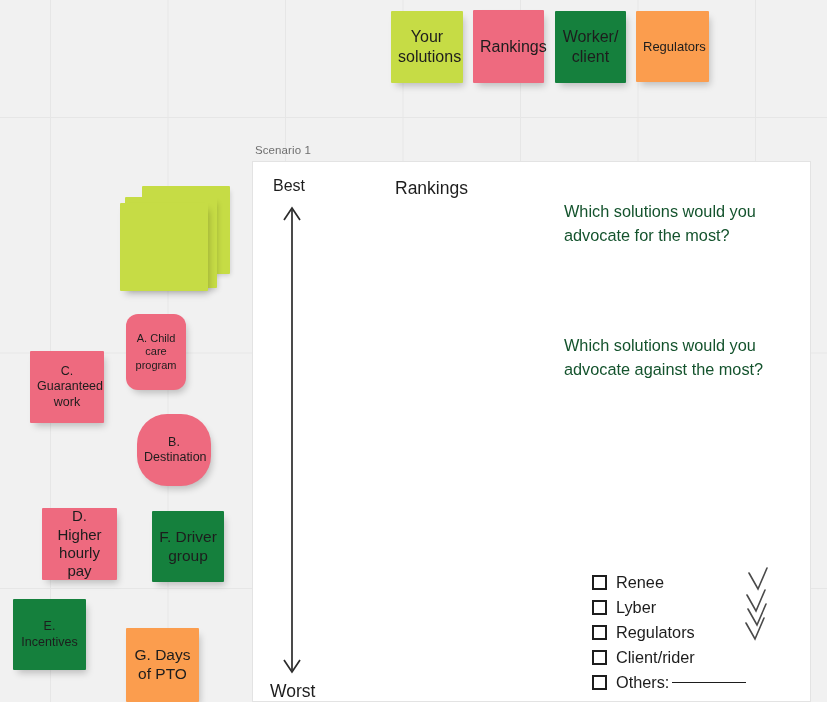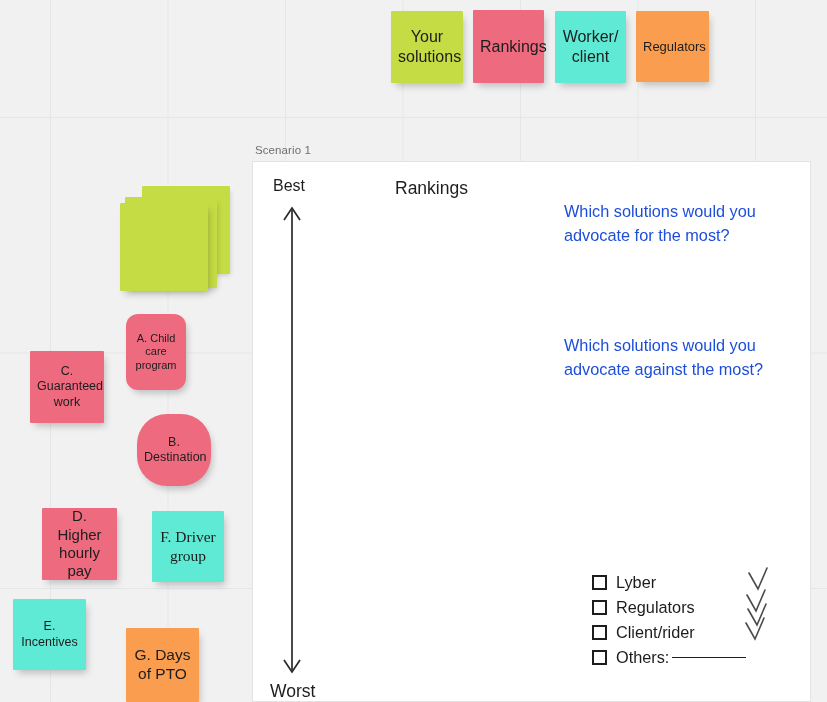--- a/index.html
+++ b/index.html
@@ -32,21 +32,21 @@
     line-height:1.22;
     padding:6px 7px;
     box-shadow:3px 5px 7px -2px rgba(0,0,0,.22);
     border-radius:1px;
     user-select:none;
   }
   .note span{display:block;width:100%;}
 
   .c-green{background:#c6dc45;}
   .c-pink {background:#ee6a7f;}
-  .c-teal {background:#5eead4;}
+  .c-teal {background:#15803d;}
   .c-orange{background:#fb9d4e;}
 
   
   .stack-wrap{position:absolute;}
   .stack-wrap .note{margin:0;}
 
   
   #scenario-label{
     position:absolute;left:255px;top:144px;
     font-size:11.5px;color:#6f6f6f;letter-spacing:.1px;
@@ -64,21 +64,21 @@
   #worst-label{position:absolute;left:17px;top:519px;font-size:17.5px;color:#1d1d1d;text-align:center;}
   #rankings-label{position:absolute;left:142px;top:16px;font-size:17.5px;color:#1d1d1d;}
   #axis-arrow{position:absolute;left:26px;top:42px;}
 
   .question{
     position:absolute;
     left:311px;
     width:228px;
     font-size:16.3px;
     line-height:1.47;
-    color:#1d4ed8;
+    color:#14532d;
   }
   #q1{top:38px;}
   #q2{top:172px;}
   #q3{top:325px;}
 
   #checklist{
     position:absolute;left:339px;top:408px;width:200px;
   }
   .check-row{
     display:flex;align-items:center;
@@ -147,21 +147,21 @@
 </div>
 
 <div class="note c-pink" style="left:137px;top:414px;width:74px;height:72px;font-size:12.5px;border-radius:30px;">
   <span>B. Destination</span>
 </div>
 
 <div class="note c-pink" style="left:42px;top:508px;width:75px;height:72px;font-size:15px;">
   <span>D. Higher hourly pay</span>
 </div>
 
-<div class="note c-teal" style="left:152px;top:511px;width:72px;height:71px;font-size:15.5px;font-family:Liberation Serif, serif;">
+<div class="note c-teal" style="left:152px;top:511px;width:72px;height:71px;font-size:15.5px;">
   <span>F. Driver group</span>
 </div>
 
 <div class="note c-teal" style="left:13px;top:599px;width:73px;height:71px;font-size:12.5px;">
   <span>E. Incentives</span>
 </div>
 
 <div class="note c-orange" style="left:126px;top:628px;width:73px;height:74px;font-size:15.5px;">
   <span>G. Days of PTO</span>
 </div>
@@ -177,20 +177,24 @@
   <svg id="axis-arrow" width="26" height="472" viewBox="0 0 26 472">
     <line x1="13" y1="6" x2="13" y2="466" stroke="#2b2b2b" stroke-width="1.7"></line>
     <polyline points="5,16 13,4 21,16" fill="none" stroke="#2b2b2b" stroke-width="1.7"></polyline>
     <polyline points="5,456 13,468 21,456" fill="none" stroke="#2b2b2b" stroke-width="1.7"></polyline>
   </svg>
 
   <div class="question" id="q1">Which solutions would you advocate for the most?</div>
   <div class="question" id="q2">Which solutions would you advocate against the most?</div>
 
   <div id="checklist">
+    <div class="check-row">
+      <span class="checkbox"></span>
+      <span class="check-label">Renee</span>
+    </div>
     <div class="check-row">
       <span class="checkbox"></span>
       <span class="check-label">Lyber</span>
     </div>
     <div class="check-row">
       <span class="checkbox"></span>
       <span class="check-label">Regulators</span>
     </div>
     <div class="check-row">
       <span class="checkbox"></span>

